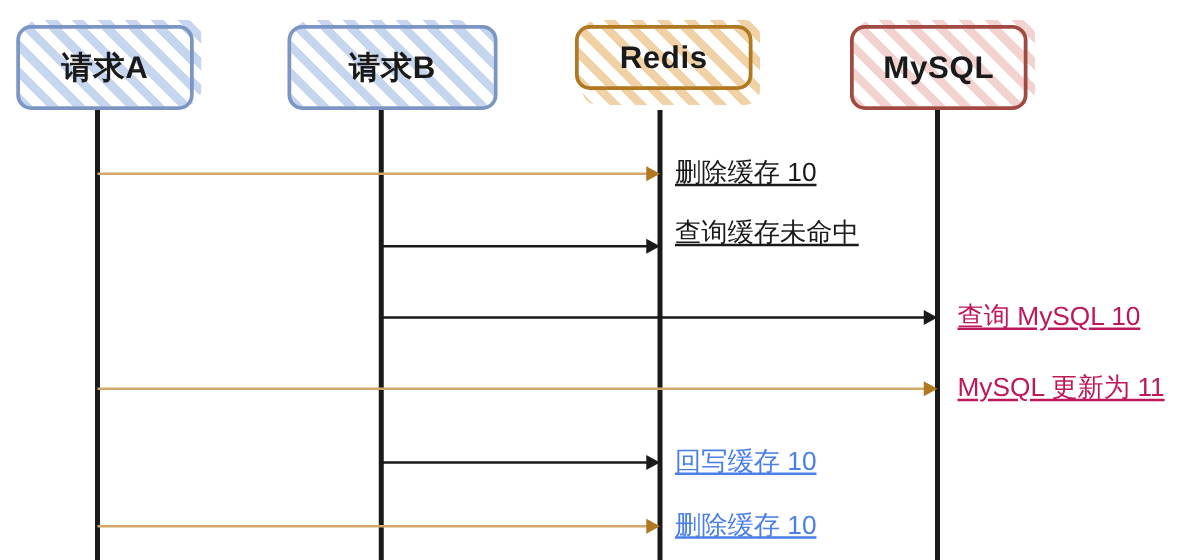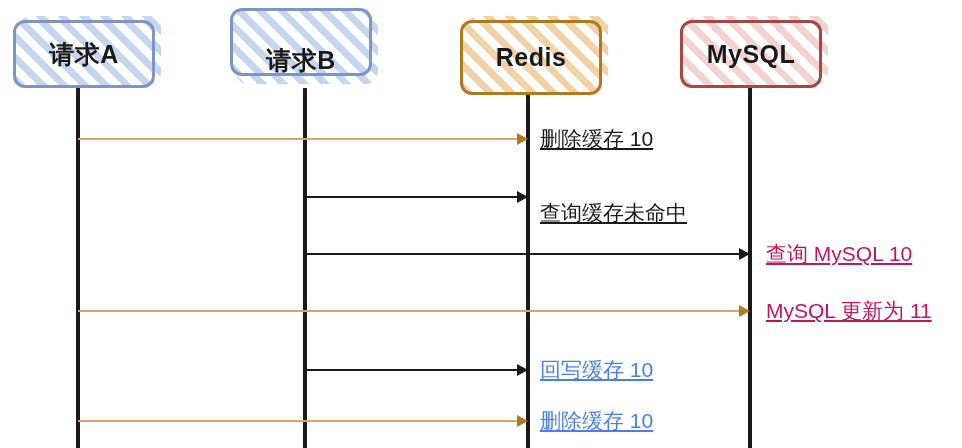--- a/index.html
+++ b/index.html
@@ -75,39 +75,39 @@
       <div class="lifeline" style="left: 303px; top: 88px; height: 360px; background: rgb(26, 26, 26);"></div>
       <div class="lifeline" style="left: 526px; top: 88px; height: 360px; background: rgb(26, 26, 26);"></div>
       <div class="lifeline" style="left: 748px; top: 88px; height: 360px; background: rgb(26, 26, 26);"></div>
     </div>
   <div id="actors">
       <div class="actor-shadow" style="left: 19px; top: 16px; width: 142px; height: 68px; background: repeating-linear-gradient(45deg, rgb(198, 214, 238) 0px, rgb(198, 214, 238) 7px, rgb(255, 255, 255) 7px, rgb(255, 255, 255) 15px);"></div>
       <div class="actor-box" style="left: 13px; top: 20px; width: 142px; height: 68px; border: 3px solid rgb(123, 150, 196); background: repeating-linear-gradient(45deg, rgb(198, 214, 238) 0px, rgb(198, 214, 238) 7px, rgb(255, 255, 255) 7px, rgb(255, 255, 255) 15px); z-index: 2; text-align: center;">
         <span class="actor-label">请求A</span>
       </div>
       <div class="actor-shadow" style="left: 236px; top: 16px; width: 142px; height: 68px; background: repeating-linear-gradient(45deg, rgb(198, 214, 238) 0px, rgb(198, 214, 238) 7px, rgb(255, 255, 255) 7px, rgb(255, 255, 255) 15px);"></div>
-      <div class="actor-box" style="left: 230px; top: 8px; width: 142px; height: 68px; border: 3px solid rgb(123, 150, 196); background: repeating-linear-gradient(45deg, rgb(198, 214, 238) 0px, rgb(198, 214, 238) 7px, rgb(255, 255, 255) 7px, rgb(255, 255, 255) 15px); z-index: 2; align-items: flex-end;">
+      <div class="actor-box" style="left: 230px; top: 20px; width: 168px; height: 68px; border: 3px solid rgb(123, 150, 196); background: repeating-linear-gradient(45deg, rgb(198, 214, 238) 0px, rgb(198, 214, 238) 7px, rgb(255, 255, 255) 7px, rgb(255, 255, 255) 15px); z-index: 2;">
         <span class="actor-label">请求B</span>
       </div>
       <div class="actor-shadow" style="left: 466px; top: 16px; width: 142px; height: 68px; background: repeating-linear-gradient(45deg, rgb(240, 210, 166) 0px, rgb(240, 210, 166) 7px, rgb(255, 255, 255) 7px, rgb(255, 255, 255) 15px);"></div>
-      <div class="actor-box" style="left: 460px; top: 20px; width: 142px; height: 75px; border: 3px solid rgb(176, 120, 32); background: repeating-linear-gradient(45deg, rgb(240, 210, 166) 0px, rgb(240, 210, 166) 7px, rgb(255, 255, 255) 7px, rgb(255, 255, 255) 15px); z-index: 2;">
+      <div class="actor-box" style="left: 460px; top: 20px; width: 142px; height: 52px; border: 3px solid rgb(176, 120, 32); background: repeating-linear-gradient(45deg, rgb(240, 210, 166) 0px, rgb(240, 210, 166) 7px, rgb(255, 255, 255) 7px, rgb(255, 255, 255) 15px); z-index: 2;">
         <span class="actor-label">Redis</span>
       </div>
       <div class="actor-shadow" style="left: 686px; top: 16px; width: 142px; height: 68px; background: repeating-linear-gradient(45deg, rgb(243, 211, 208) 0px, rgb(243, 211, 208) 7px, rgb(255, 255, 255) 7px, rgb(255, 255, 255) 15px);"></div>
       <div class="actor-box" style="left: 680px; top: 20px; width: 142px; height: 68px; border: 3px solid rgb(160, 74, 66); background: repeating-linear-gradient(45deg, rgb(243, 211, 208) 0px, rgb(243, 211, 208) 7px, rgb(255, 255, 255) 7px, rgb(255, 255, 255) 15px); z-index: 2; align-items: center;">
         <span class="actor-label">MySQL</span>
       </div>
     </div>
   <div id="messages">
       <div class="msg-line" style="left: 78px; top: 138px; width: 442px; background: rgb(210, 169, 106);"></div>
       <div class="msg-head" style="left: 517px; top: 133px; border-left: 11px solid rgb(176, 120, 32);"></div>
       <div class="msg-label" style="left: 540px; top: 128px; color: rgb(26, 26, 26);">删除缓存 10</div>
       <div class="msg-line" style="left: 305px; top: 196px; width: 215px; background: rgb(26, 26, 26);"></div>
       <div class="msg-head" style="left: 517px; top: 191px; border-left: 11px solid rgb(26, 26, 26);"></div>
-      <div class="msg-label" style="left: 540px; top: 202px; color: rgb(26, 26, 26);">查询缓存未命中</div>
+      <div class="msg-label" style="left: 540px; top: 176px; color: rgb(26, 26, 26);">查询缓存未命中</div>
       <div class="msg-line" style="left: 305px; top: 253px; width: 437px; background: rgb(26, 26, 26);"></div>
       <div class="msg-head" style="left: 739px; top: 248px; border-left: 11px solid rgb(26, 26, 26);"></div>
       <div class="msg-label" style="left: 766px; top: 243px; color: #be185d;">查询 MySQL 10</div>
       <div class="msg-line" style="left: 78px; top: 310px; width: 664px; background: rgb(210, 169, 106);"></div>
       <div class="msg-head" style="left: 739px; top: 305px; border-left: 11px solid rgb(176, 120, 32);"></div>
       <div class="msg-label" style="left: 766px; top: 300px; color: #be185d;">MySQL 更新为 11</div>
       <div class="msg-line" style="left: 305px; top: 369px; width: 215px; background: rgb(26, 26, 26);"></div>
       <div class="msg-head" style="left: 517px; top: 364px; border-left: 11px solid rgb(26, 26, 26);"></div>
       <div class="msg-label" style="left: 540px; top: 359px; color: rgb(74, 127, 232);">回写缓存 10</div>
       <div class="msg-line" style="left: 78px; top: 420px; width: 442px; background: rgb(210, 169, 106);"></div>

